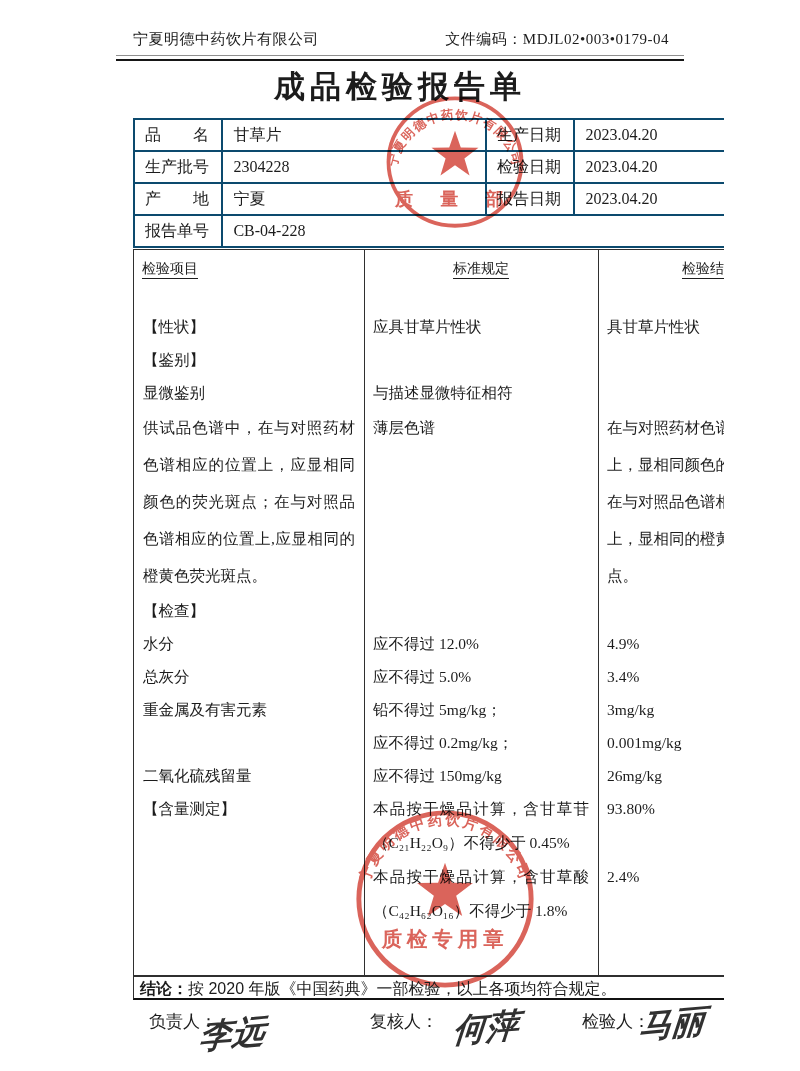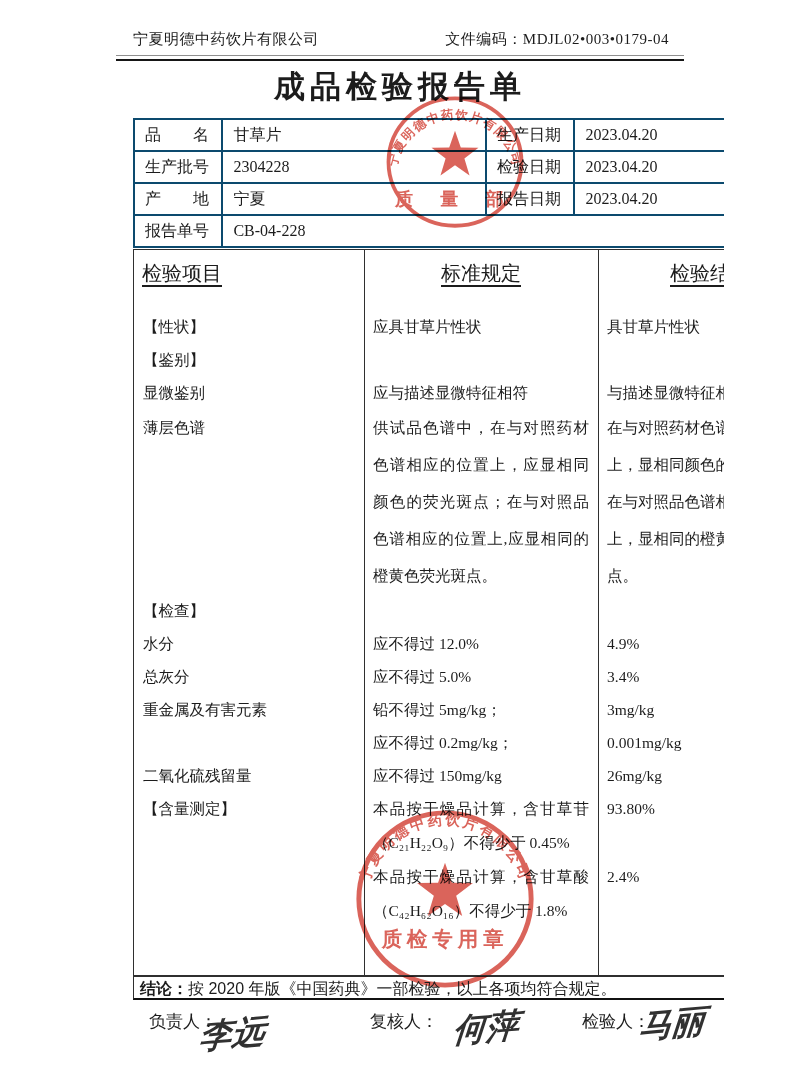--- a/index.html
+++ b/index.html
@@ -36,21 +36,21 @@
   td.ilabel2 { width:78px;  padding-left:8px; }
   td.ivalue2 { width:256px; }
   
   .main-table {
     position:absolute; left:57px; top:249px; width:688px; height:726px;
     border:1px solid #2f2f2f; font-size:15.5px;
   }
   .vline { position:absolute; top:0; bottom:0; width:1px; background:#2f2f2f; }
   .vline.v1 { left:230px; } .vline.v2 { left:464px; }
   .mt-header { display:grid; grid-template-columns:230px 234px 224px; height:60px; padding-top:10px; box-sizing:border-box; }
-  .mt-header .hcell { font-size:20px; }
+  .mt-header .hcell { font-size:14px; }
   .mt-header .h1 { padding-left:8px; text-align:left; }
   .mt-header .h2, .mt-header .h3 { text-align:center; }
   .mt-header .hcell span { text-decoration:underline; text-underline-offset:5px; }
   .mrow { display:grid; grid-template-columns:230px 234px 224px; }
   .mcell { line-height:33px; min-height:33px; padding:0 9px; box-sizing:border-box; }
   .mrow.para  .mcell { line-height:37px; text-align:justify; }
   .mrow.para2 .mcell { line-height:34px; text-align:justify; }
   .mrow.para  .mcell.c1, .mrow.para2 .mcell.c1 { text-align:left; }
   .mrow .mcell.c3 { text-align:left; }
   
@@ -131,26 +131,25 @@
           <div class="mcell c2">应具甘草片性状</div>
           <div class="mcell c3">具甘草片性状</div>
         </div>
         <div class="mrow">
           <div class="mcell c1">【鉴别】</div>
           <div class="mcell c2"></div>
           <div class="mcell c3"></div>
         </div>
         <div class="mrow">
           <div class="mcell c1">显微鉴别</div>
-          <div class="mcell c2">应与描述显微特征相符</div>
           <div class="mcell c3">与描述显微特征相符</div>
         </div>
         <div class="mrow para">
+          <div class="mcell c2">供试品色谱中，在与对照药材色谱相应的位置上，应显相同颜色的荧光斑点；在与对照品色谱相应的位置上,应显相同的橙黄色荧光斑点。</div>
           <div class="mcell c1">薄层色谱</div>
-          <div class="mcell c2">供试品色谱中，在与对照药材色谱相应的位置上，应显相同颜色的荧光斑点；在与对照品色谱相应的位置上,应显相同的橙黄色荧光斑点。</div>
           <div class="mcell c3">在与对照药材色谱相应的位置上，显相同颜色的荧光斑点；在与对照品色谱相应的位置上，显相同的橙黄色荧光斑点。</div>
         </div>
         <div class="mrow">
           <div class="mcell c1">【检查】</div>
           <div class="mcell c2"></div>
           <div class="mcell c3"></div>
         </div>
         <div class="mrow">
           <div class="mcell c1">水分</div>
           <div class="mcell c2">应不得过 12.0%</div>

